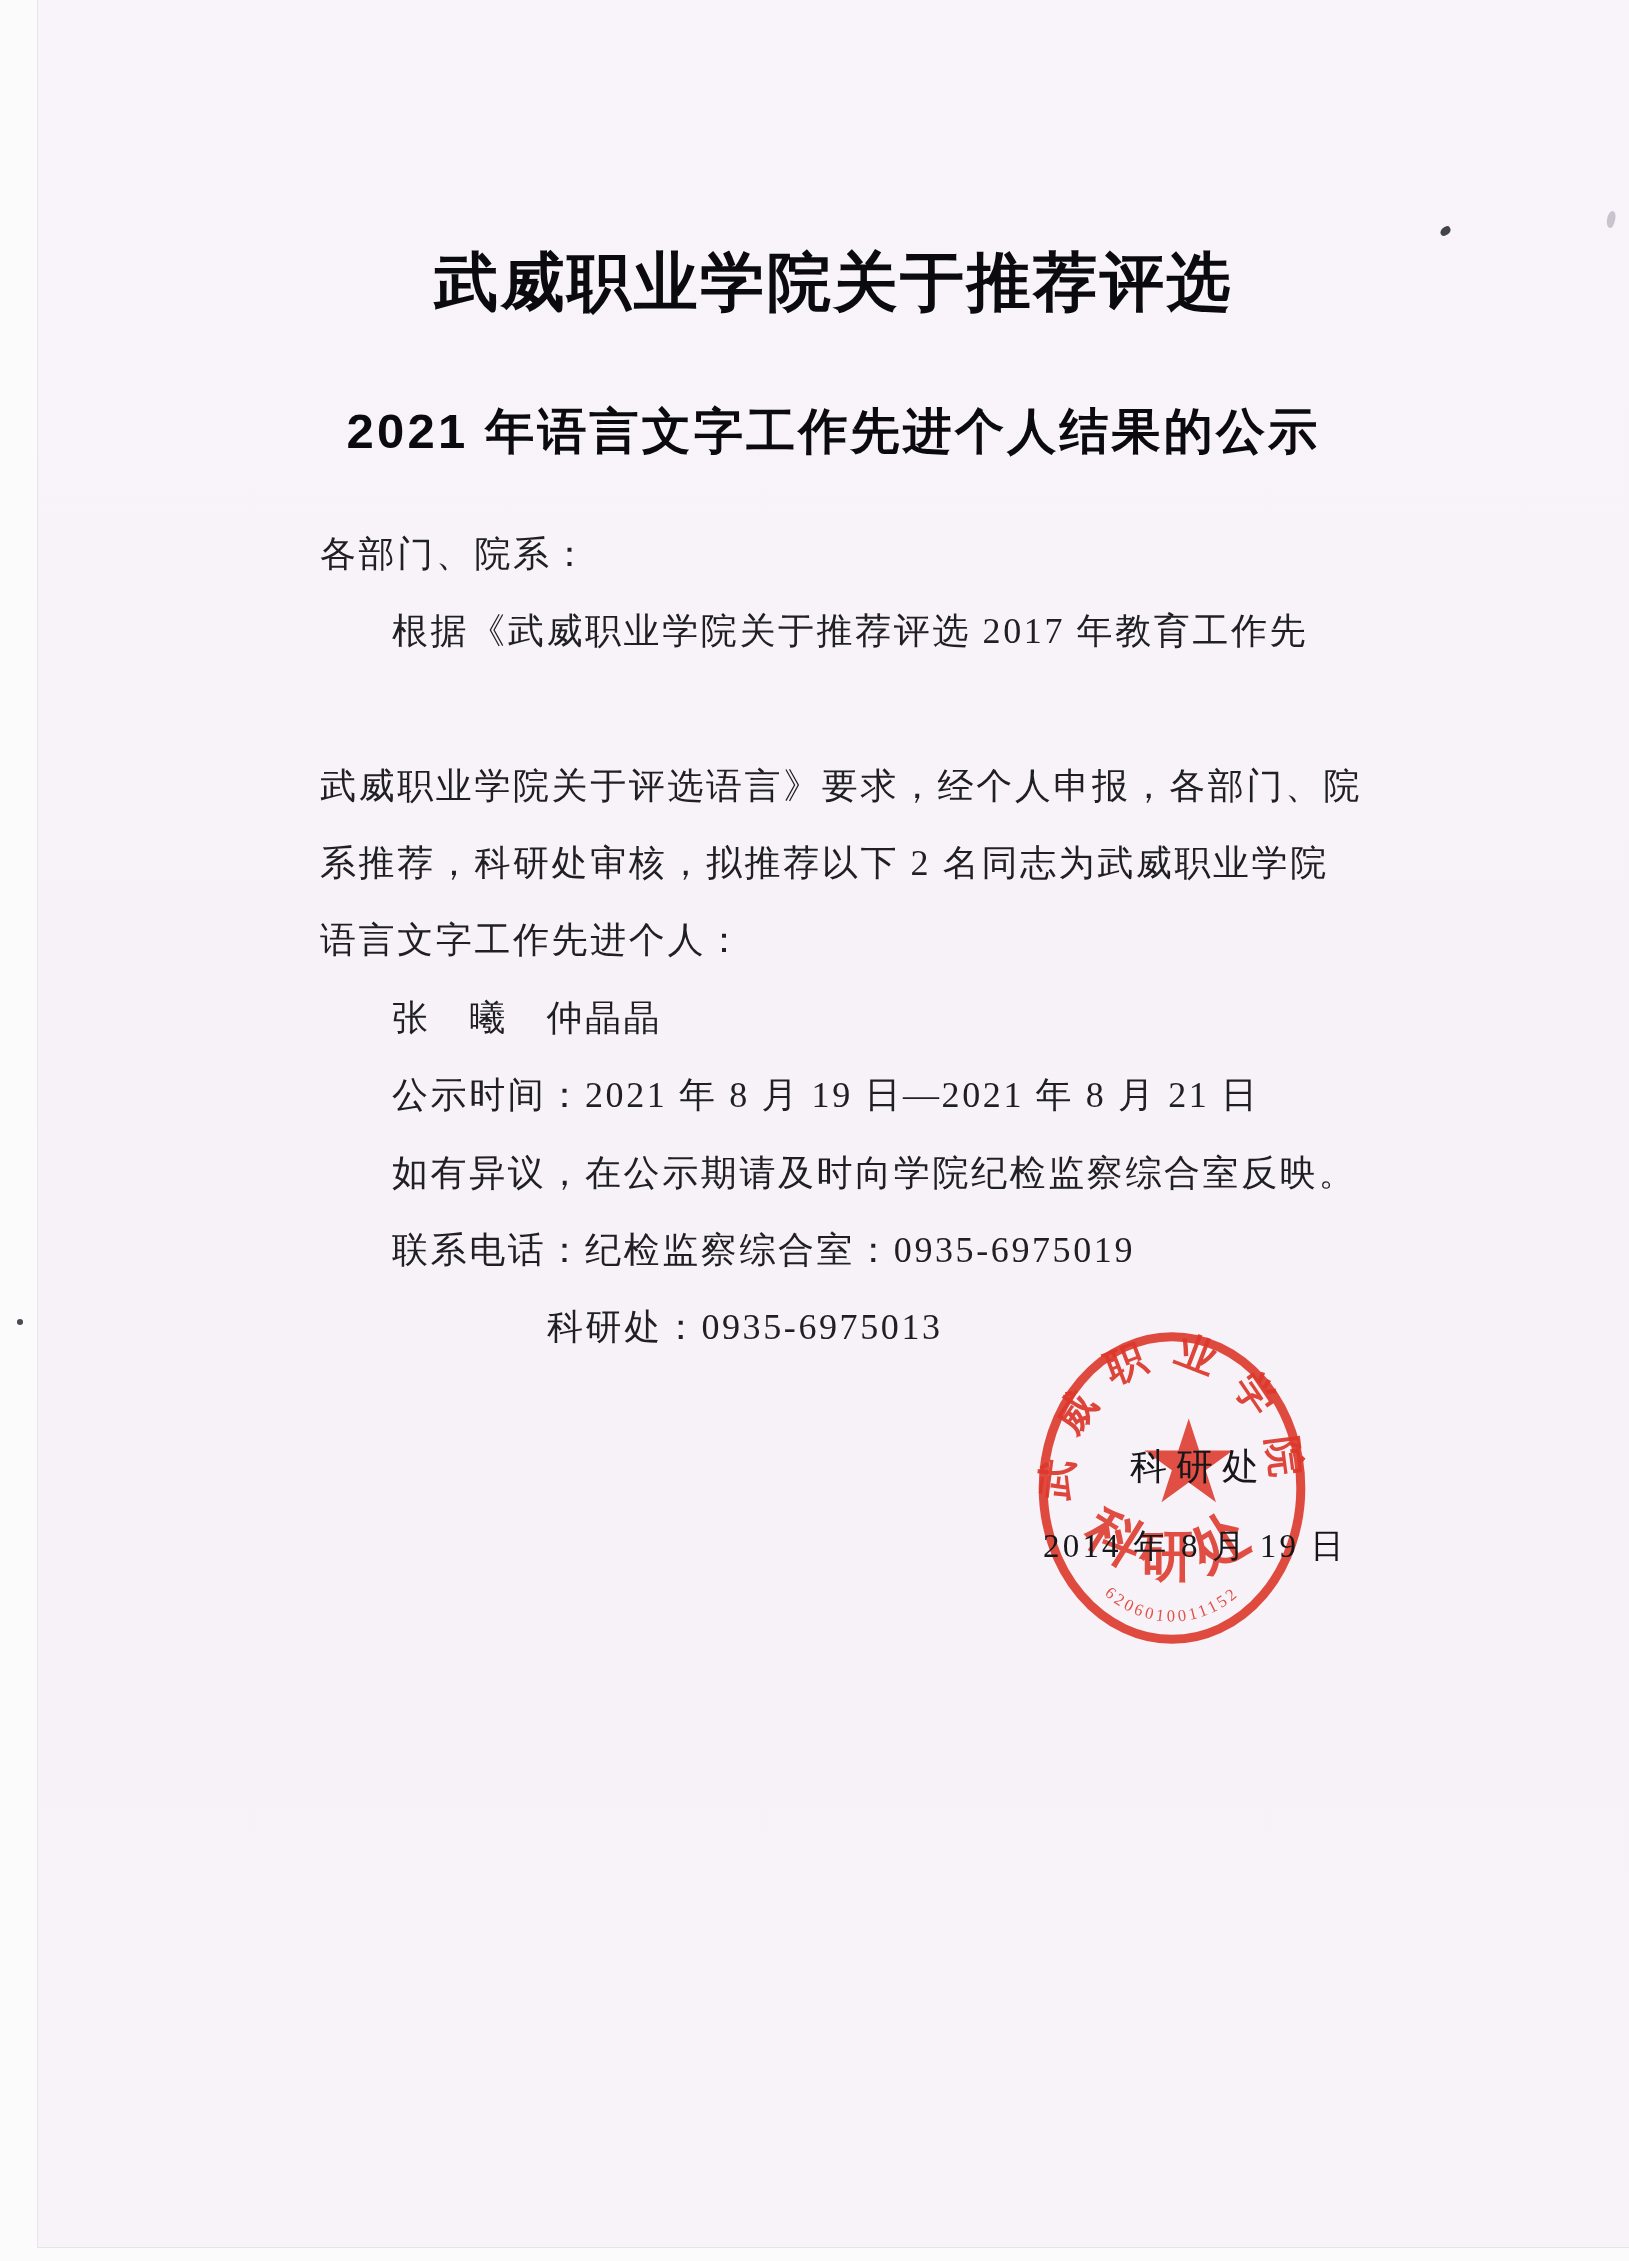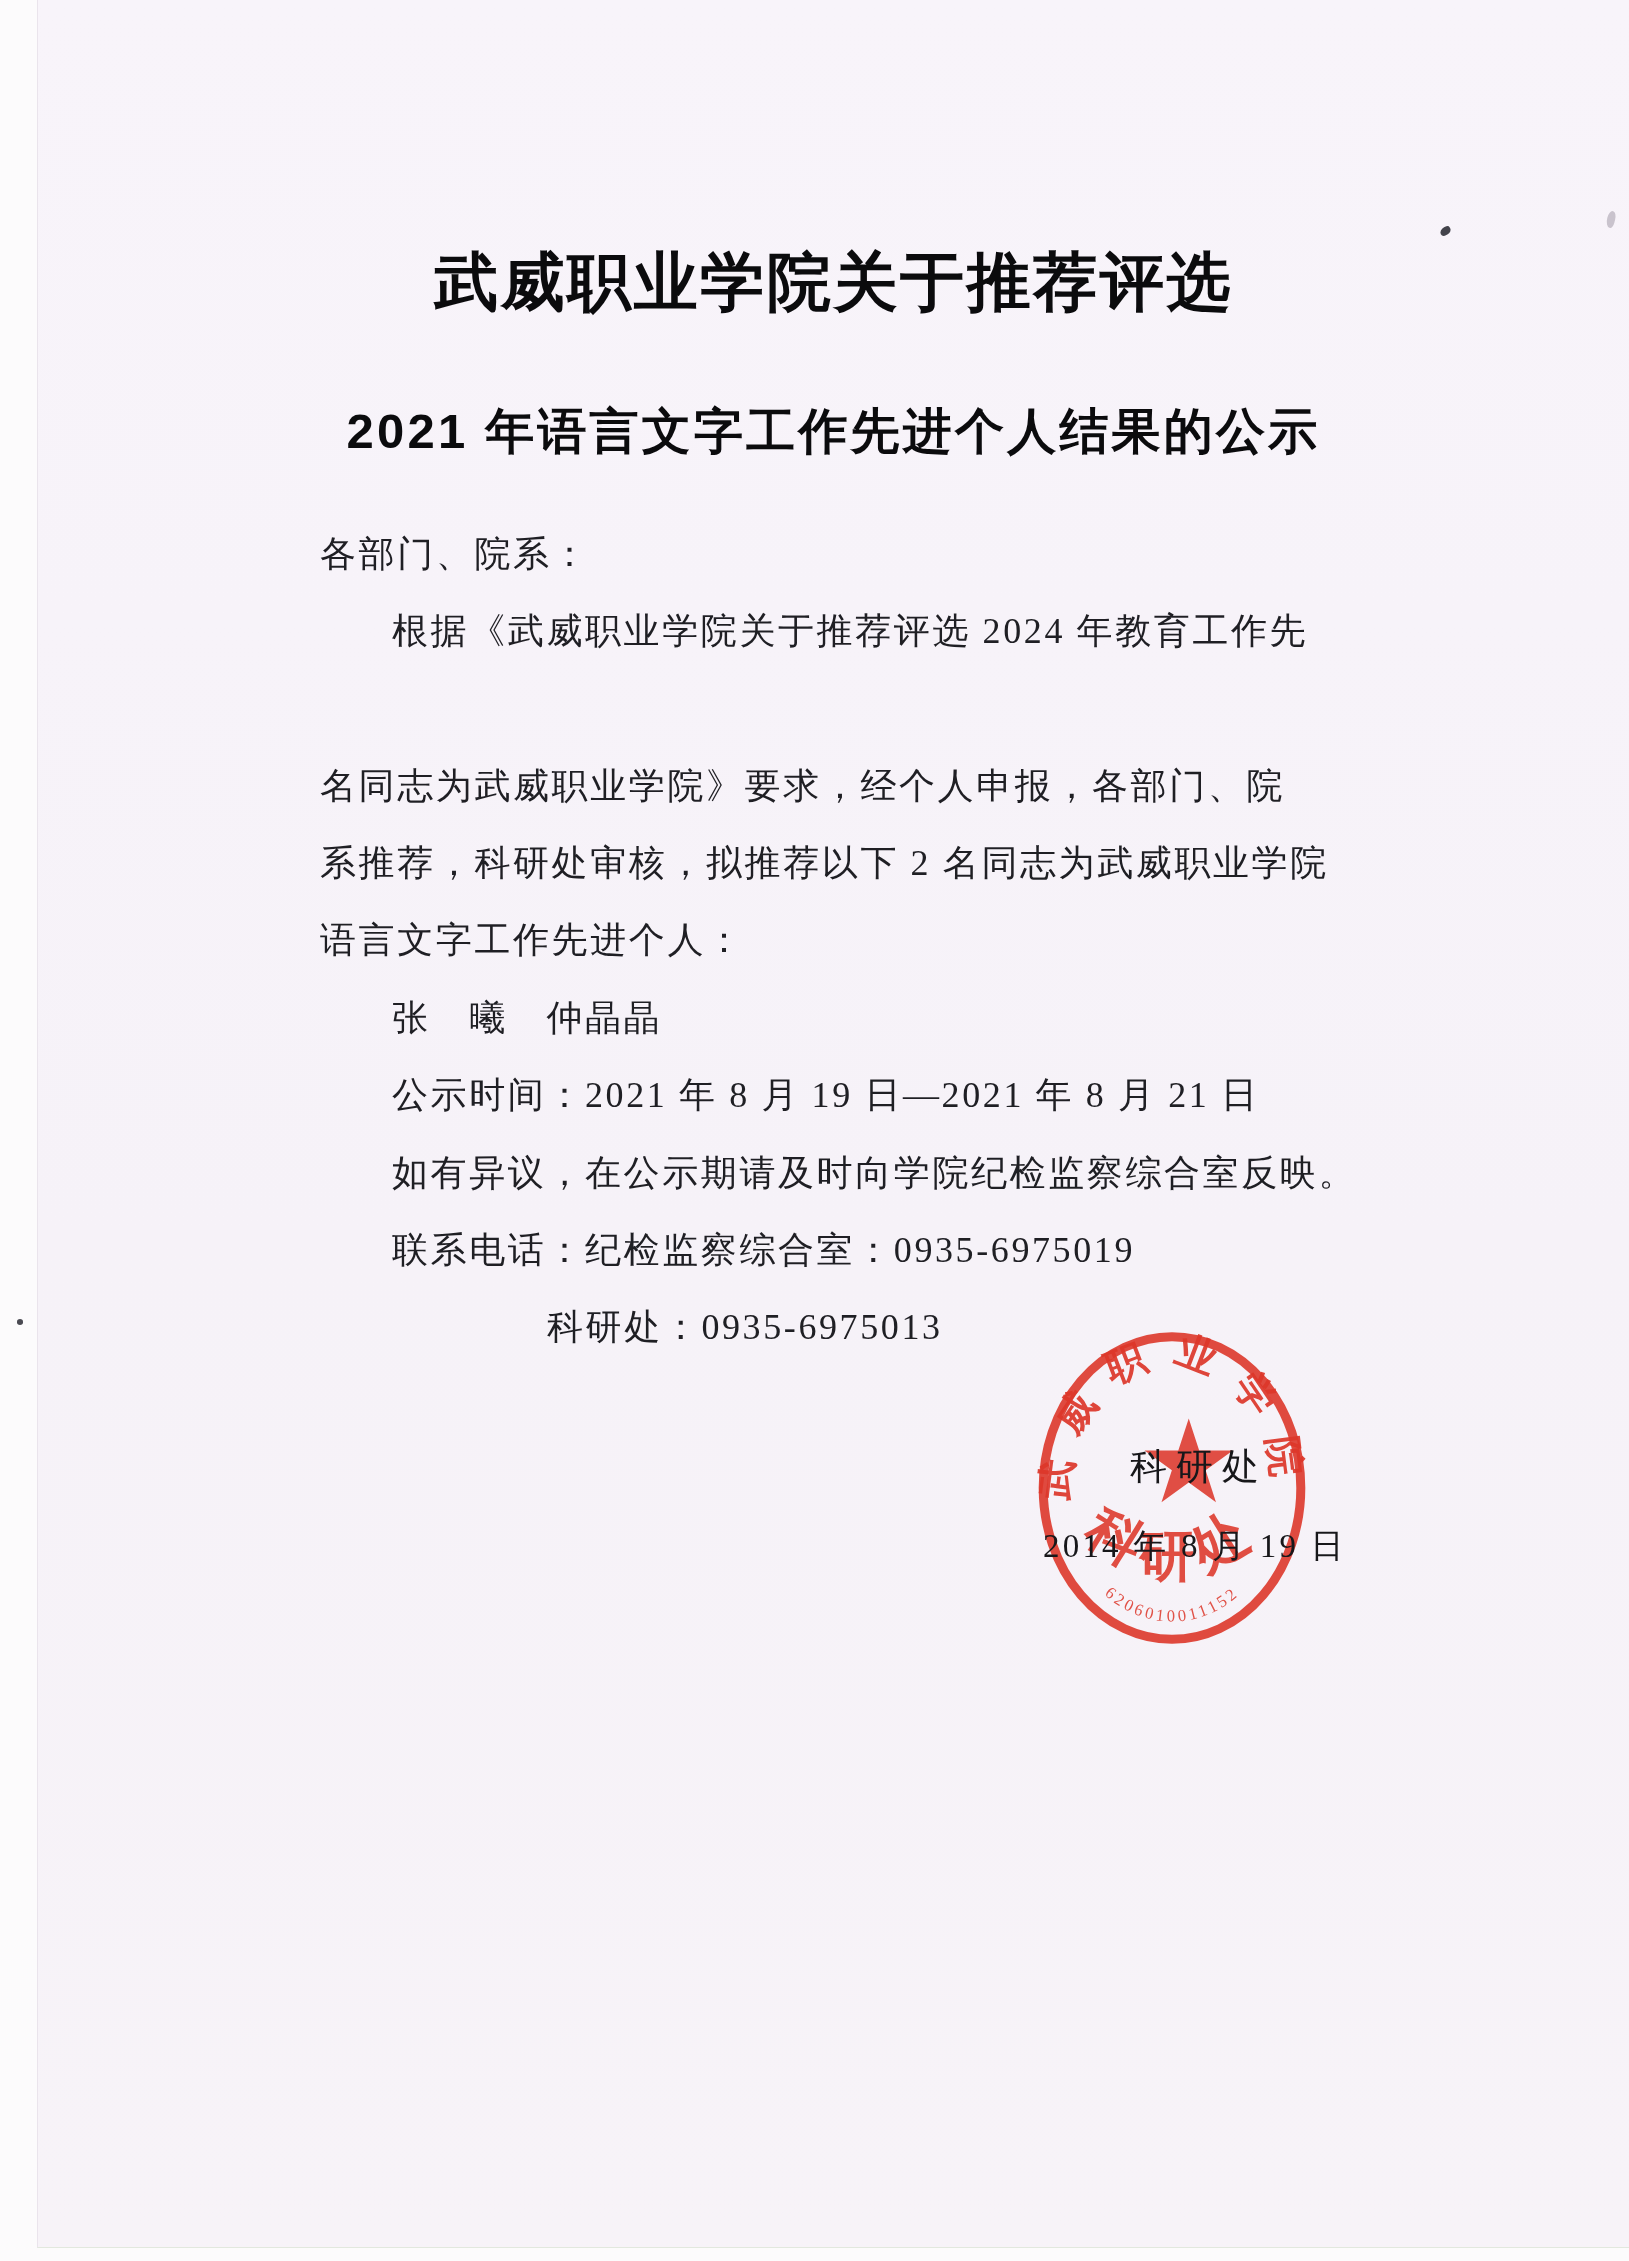--- a/index.html
+++ b/index.html
@@ -50,22 +50,22 @@
 </head>
 <body>
 
 <div class="page-area">
 
   <div class="title t1">武威职业学院关于推荐评选</div>
   <div class="title t2">2021 年语言文字工作先进个人结果的公示</div>
 
   <div class="line ml" style="top:533px">各部门、院系：</div>
 
-  <div class="line ind" style="top:610px">根据《武威职业学院关于推荐评选 2024 年教育工作先</div>
-  <div class="line ml" style="top:765px">名同志为武威职业学院》要求，经个人申报，各部门、院</div>
+  <div class="line ind" style="top:610px">根据《武威职业学院关于推荐评选 2017 年教育工作先</div>
+  <div class="line ml" style="top:765px">武威职业学院关于评选语言》要求，经个人申报，各部门、院</div>
   <div class="line ml" style="top:842px">系推荐，科研处审核，拟推荐以下 2 名同志为武威职业学院</div>
   <div class="line ml" style="top:919px">语言文字工作先进个人：</div>
 
   <div class="line ind" style="top:997px">张　曦　仲晶晶</div>
   <div class="line ind" style="top:1074px">公示时间：2021 年 8 月 19 日—2021 年 8 月 21 日</div>
   <div class="line ind" style="top:1152px">如有异议，在公示期请及时向学院纪检监察综合室反映。</div>
   <div class="line ind" style="top:1229px">联系电话：纪检监察综合室：0935-6975019</div>
   <div class="line ind2" style="top:1306px">科研处：0935-6975013</div>
 
   <div class="stamp-box">

